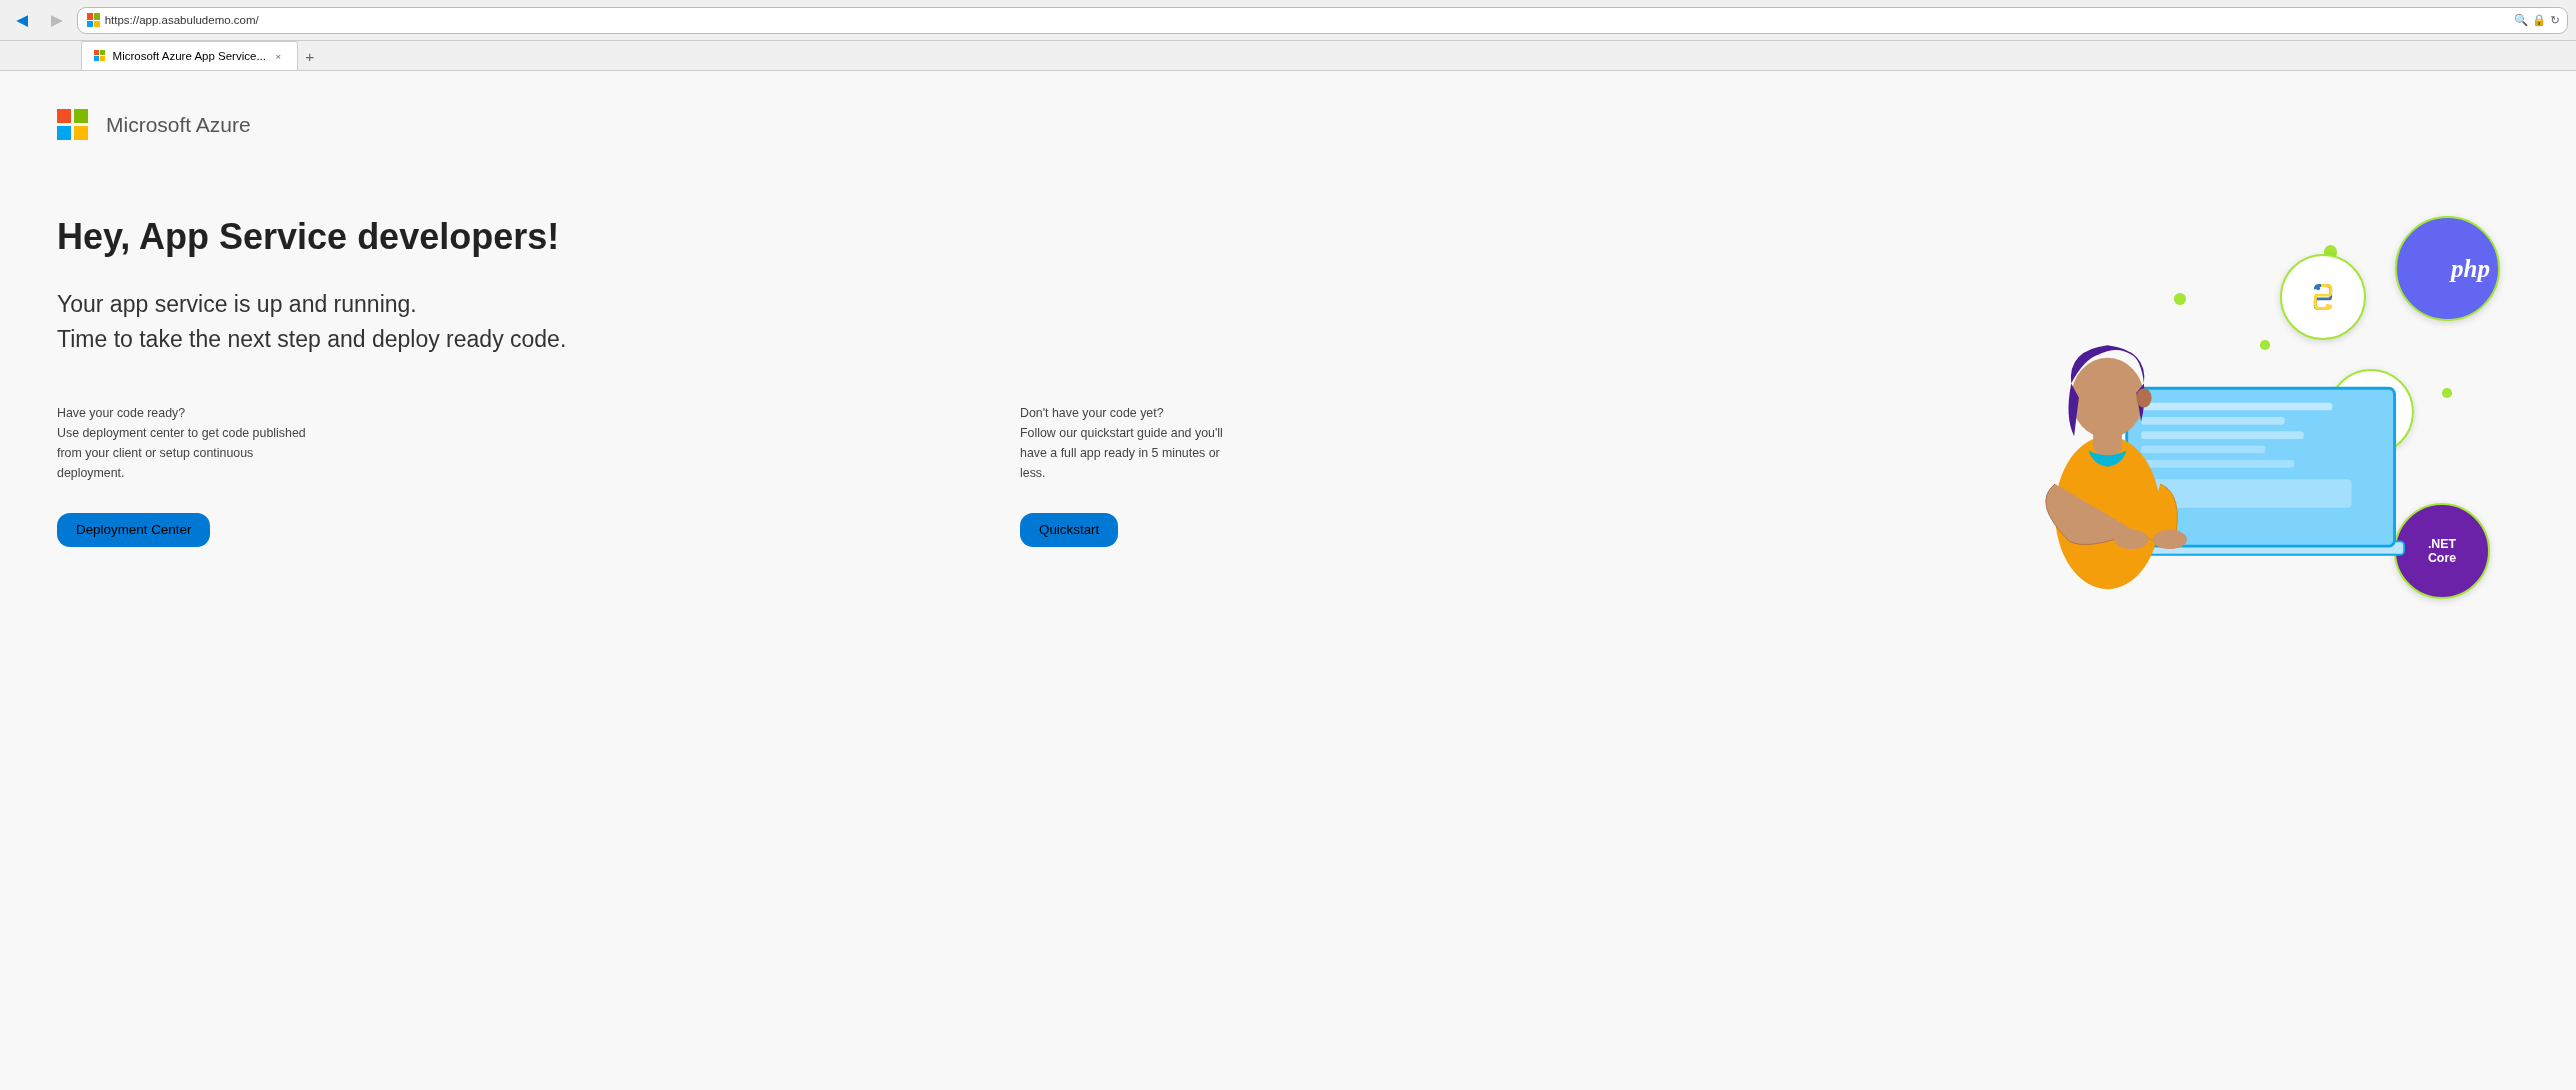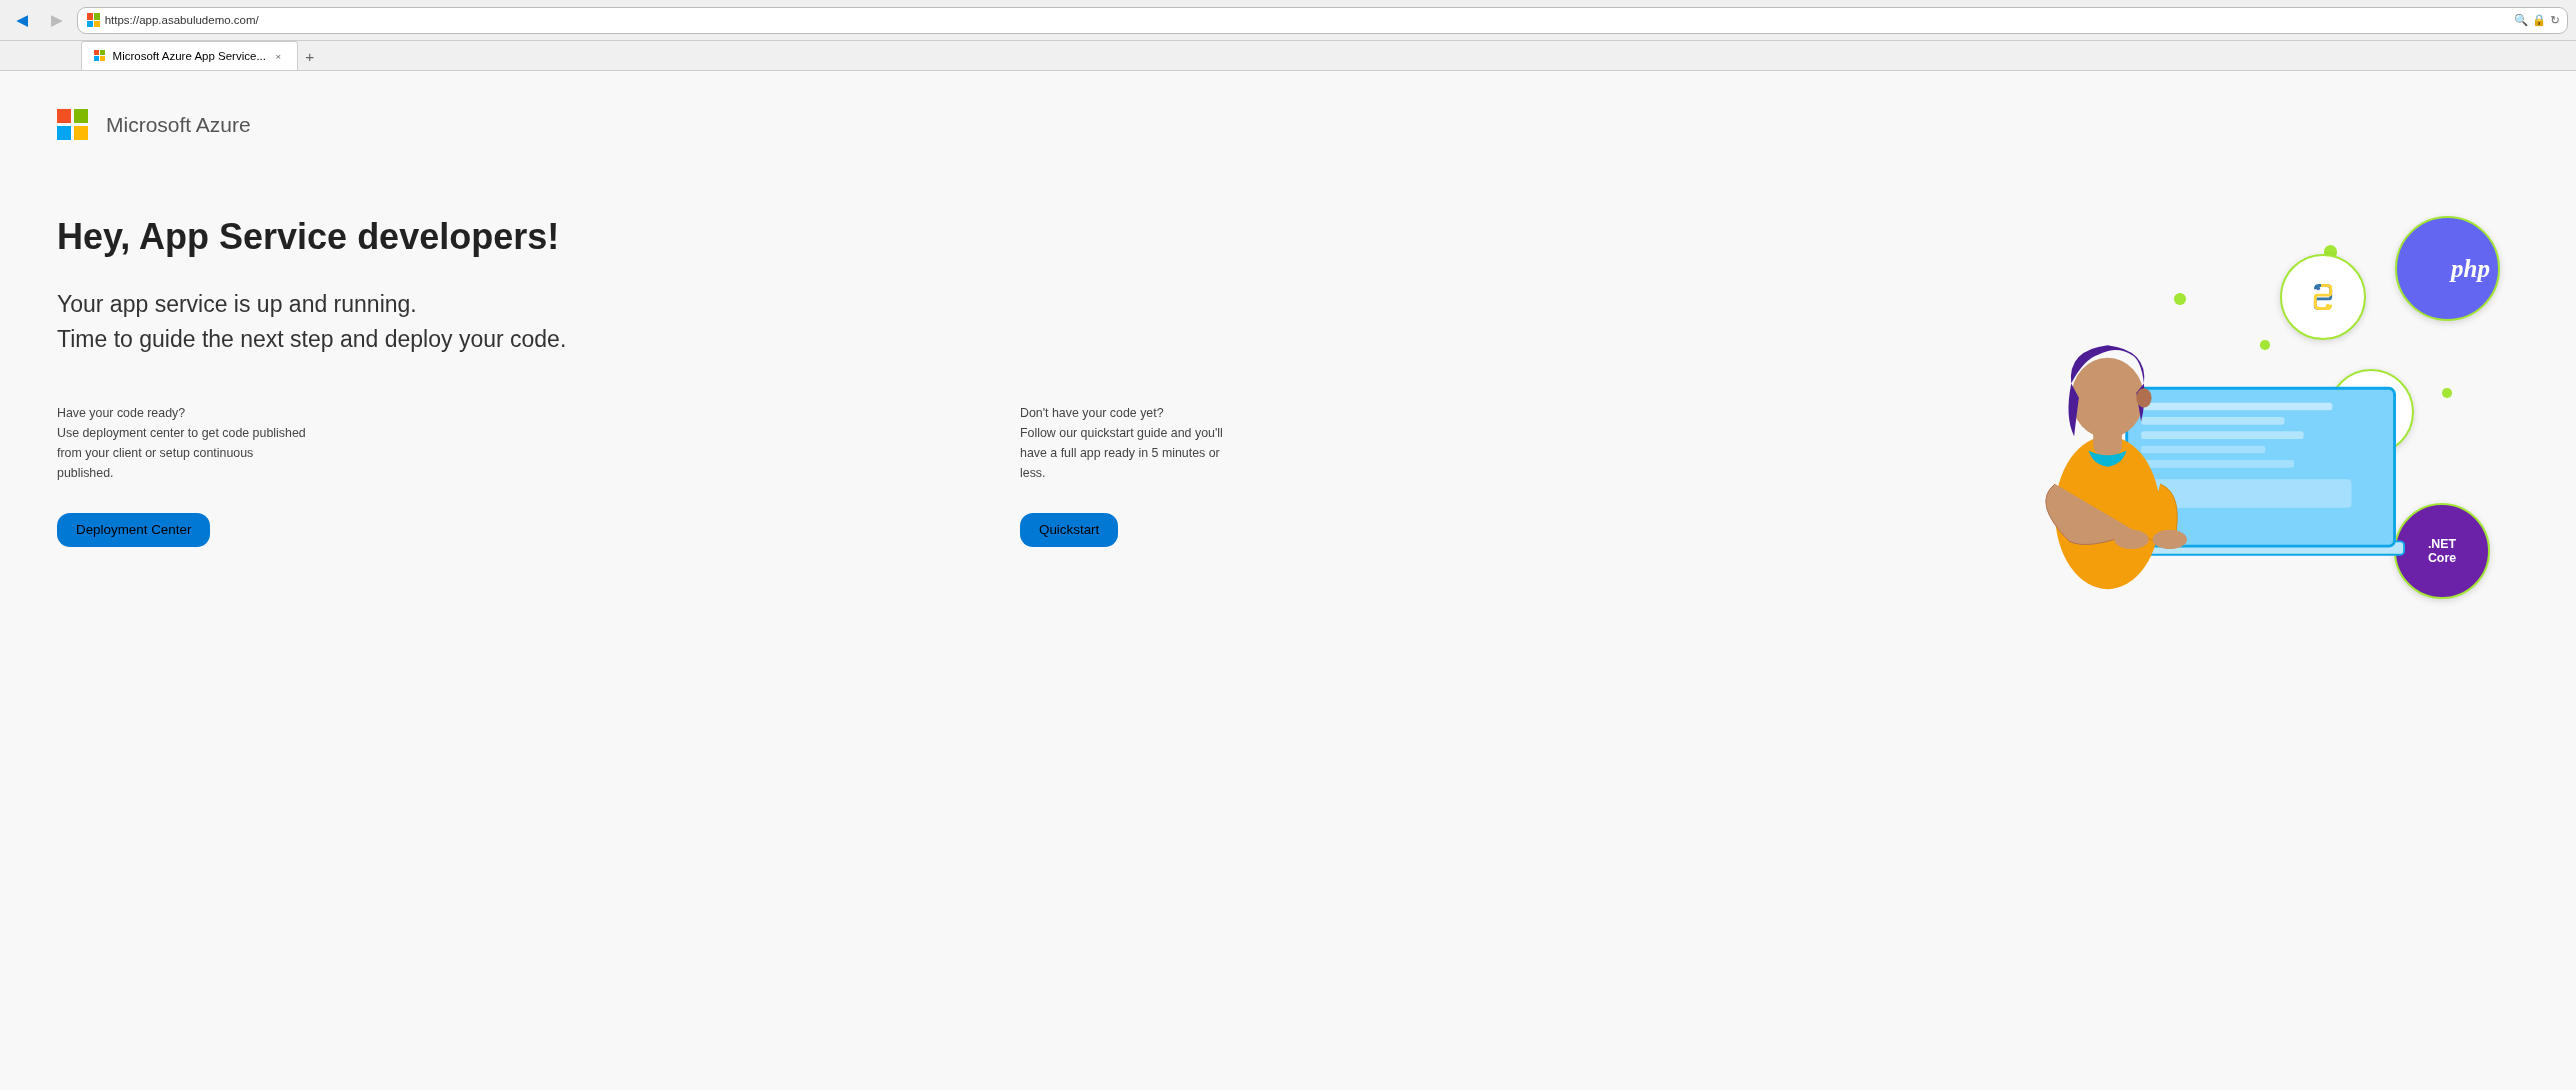--- a/index.html
+++ b/index.html
@@ -284,31 +284,31 @@
     </div>
     <span class="logo-text">Microsoft Azure</span>
   </div>
 
   <div class="main-layout">
 
     <div class="left-content">
       <h1 class="hero-title">Hey, App Service developers!</h1>
       <p class="hero-subtitle">
         <span>Your app service is up and running.</span><br>
-        <span>Time to guide the next step and deploy your code.</span>
+        <span>Time to take the next step and deploy ready code.</span>
       </p>
 
       <div class="two-cols">
 
         <div class="col">
           <p class="col-text">
             <span>Have your code ready?</span><br>
             <span>Use deployment center to get code published</span><br>
             <span>from your client or setup continuous</span><br>
-            <span>published.</span>
+            <span>deployment.</span>
           </p>
           <button class="cta-btn">Deployment Center</button>
         </div>
 
         <div class="col">
           <p class="col-text">
             <span>Don't have your code yet?</span><br>
             <span>Follow our quickstart guide and you'll</span><br>
             <span>have a full app ready in 5 minutes or</span><br>
             <span>less.</span>

